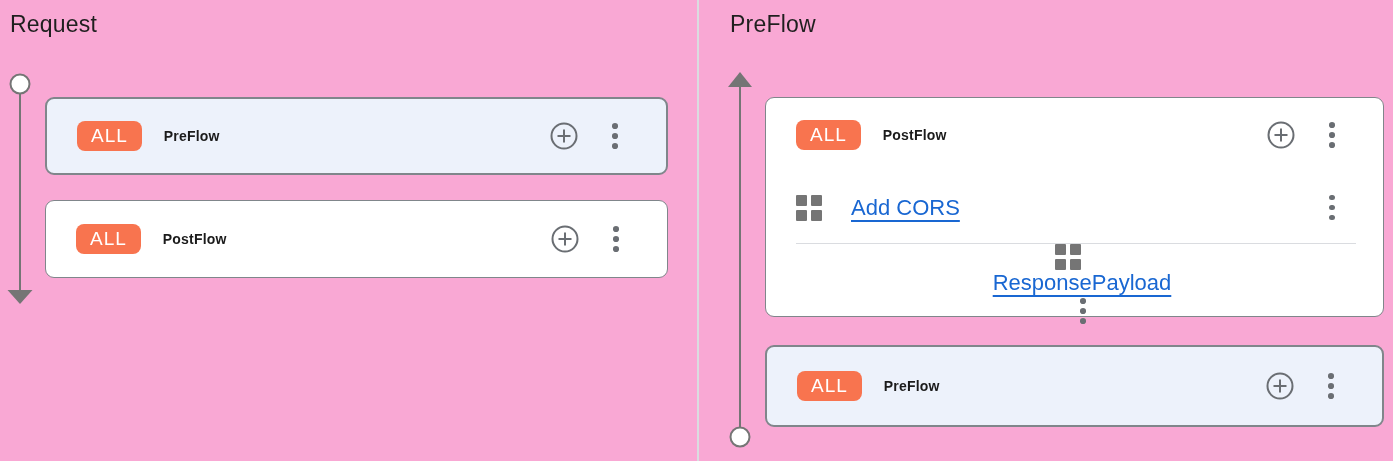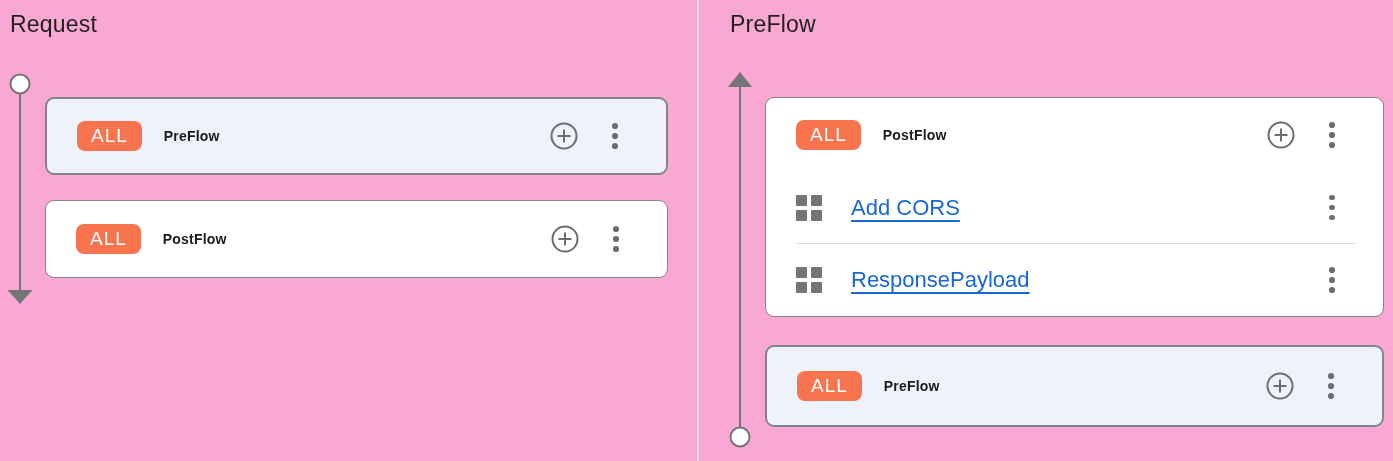--- a/index.html
+++ b/index.html
@@ -113,21 +113,21 @@
     background: var(--icon-gray, #6a6e73);
     margin: 2.2px 0;
   }
 
   .policy-row {
     display: flex;
     align-items: center;
     height: 71px;
     padding: 0 44px 0 30px;
   }
-  .policy-row.second { height: 72px; }
+  .policy-row.second { height: 72px; flex-direction: column; }
   .row-divider {
     height: 1px;
     background: var(--divider-gray, #dadce0);
     margin: 0 27px 0 30px;
   }
   .policy-grid {
     width: 26px;
     height: 26px;
     display: grid;
     grid-template-columns: 11px 11px;

